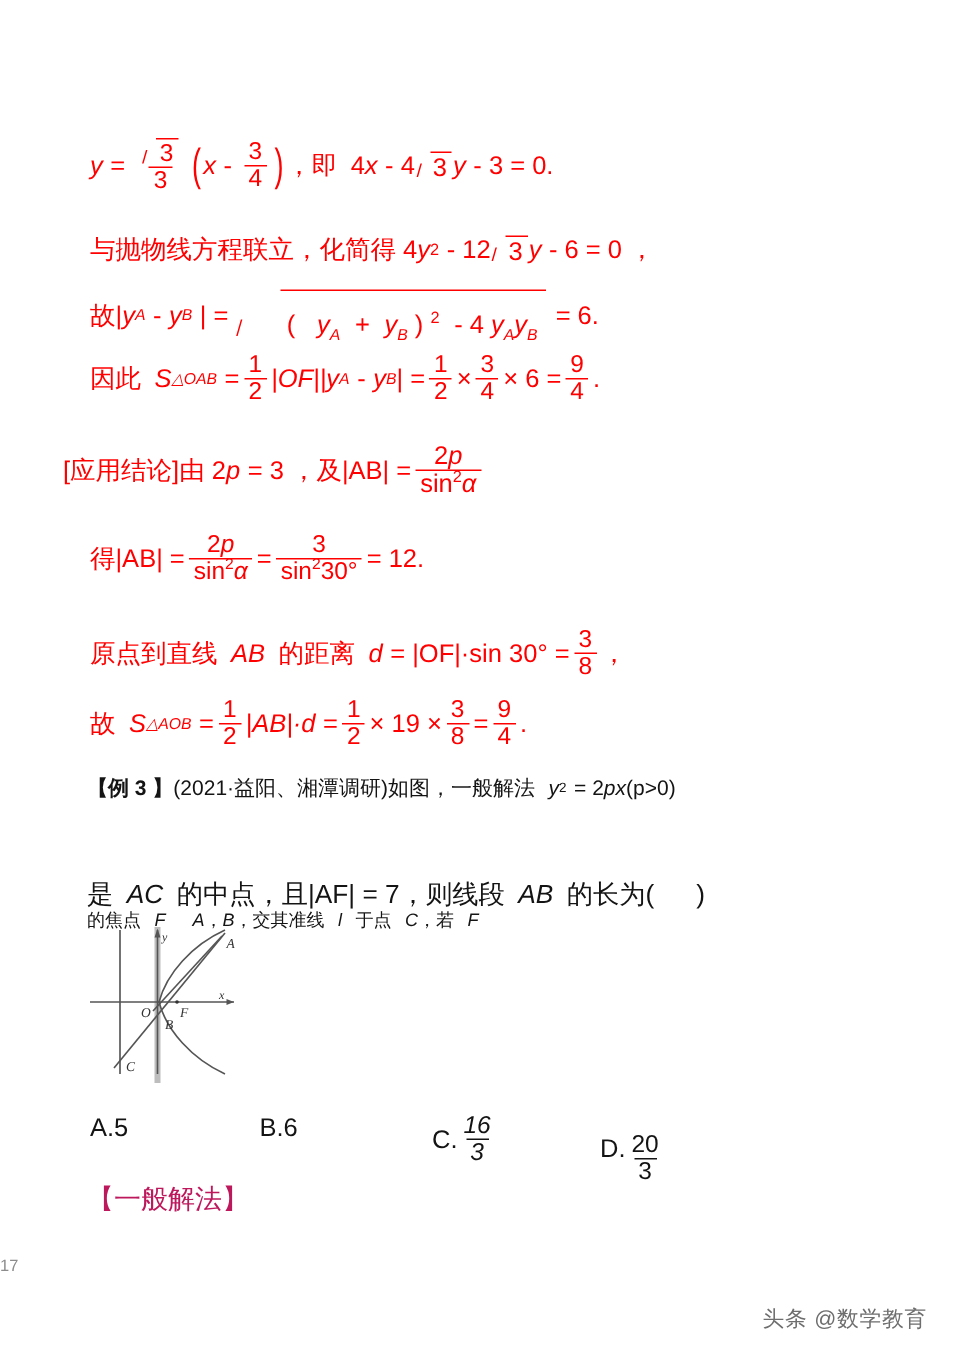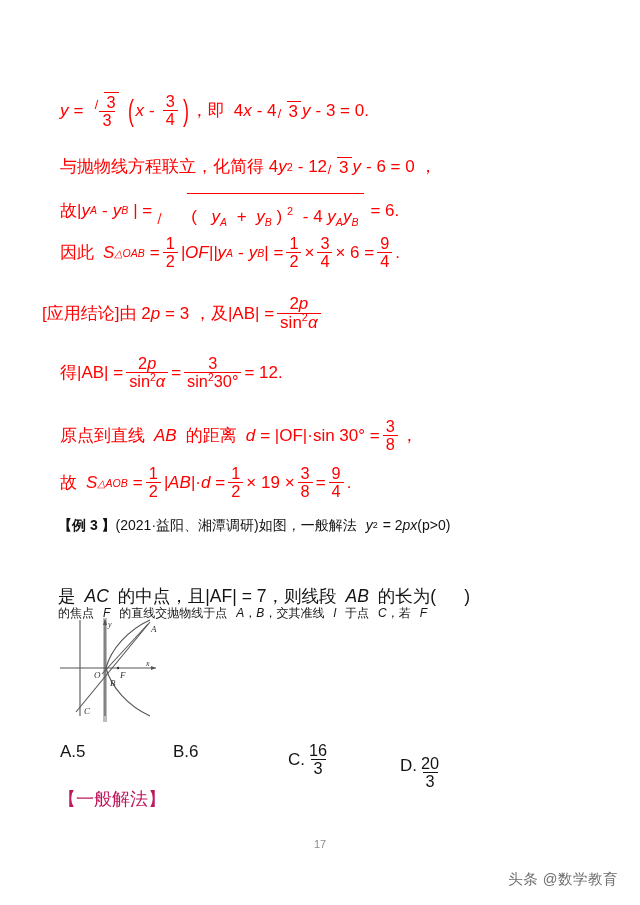--- a/index.html
+++ b/index.html
@@ -111,21 +111,20 @@
     position: absolute;
     font-size: 17px;
     display: flex;
     align-items: center;
     white-space: nowrap;
   }
 
   .pagenum {
     position: absolute;
     left: 0; right: 0; top: 838px;
-    text-align: center;
     font-size: 11px;
     color: #8c8c8c;
   }
   .watermark {
     position: absolute;
     right: 22px; bottom: 16px;
     font-size: 14.5px;
     color: #6e6e6e;
     letter-spacing: 0.5px;
     white-space: nowrap;
@@ -346,21 +345,20 @@
     <span class="mi">p</span>
       <span class="mi">x</span>
     <span class="mn">(p&gt;0)</span>
   </div>
 
   <div class="line blk" style="left:58px; top:559px; font-size:12px;margin-top:48px;">
     <span>的焦点</span>
       <span class="sp2"></span>
     <span class="mi">F</span>
       <span class="sp2"></span>
-    <span>的直线交抛物线于点</span>
       <span class="sp2"></span>
     <span class="mi">A</span>
     <span>，</span>
     <span class="mi">B</span>
     <span>，交其准线</span>
       <span class="sp2"></span>
     <span class="mi">l</span>
       <span class="sp2"></span>
     <span>于点</span>
       <span class="sp2"></span>
@@ -418,21 +416,21 @@
   <div class="opt blk" style="left:60px; top:742px;">
     <span>A.</span>
     <span>5</span>
   </div>
   <div class="opt blk" style="left:173px; top:742px;">
     <span>B.</span>
     <span>6</span>
   </div>
   <div class="opt blk" style="left:288px; top:742px;">
     <span>C.</span>
-    <span class="frac" style="margin-left:1px;">
+    <span class="frac" style="margin-left:1px;font-style:italic;">
       <span class="num">16</span>
       <span class="den">3</span>
     </span>
   </div>
   <div class="opt blk" style="left:400px; top:742px;">
     <span>D.</span>
     <span class="frac" style="margin-left:1px;margin-top:13px;">
       <span class="num">20</span>
       <span class="den">3</span>
     </span>

